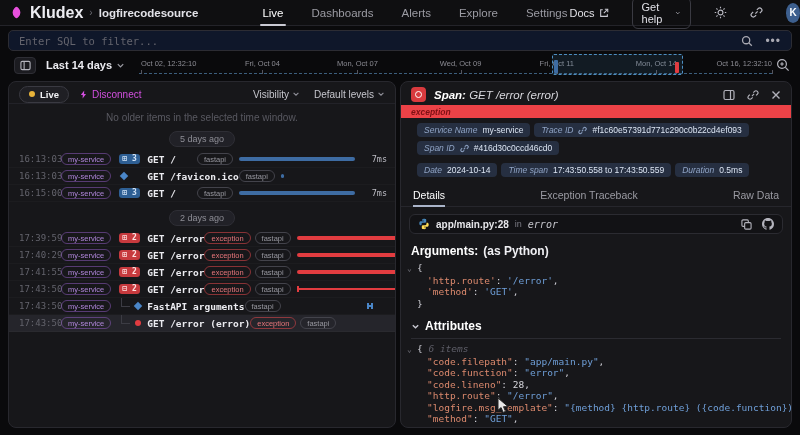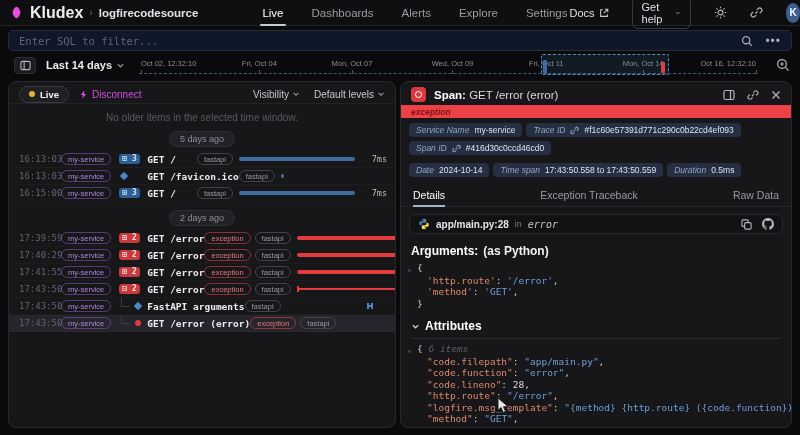--- a/index.html
+++ b/index.html
@@ -27,21 +27,21 @@
   .sqlbar input { flex:1; background:transparent; border:none; outline:none; color:#c9c9d0; font-family:"DejaVu Sans Mono", monospace; font-size:10.5px; }
   .sqlbar input::placeholder { color:#64646d; }
   .sql-icons { display:flex; align-items:center; gap:12px; color:#a9a9b2; }
   .dots { font-size:12px; letter-spacing:1px; color:#a9a9b2; line-height:0; }
 
   
   .timebar { margin:4px 8px 0; height:20px; display:flex; align-items:center; }
   .panel-toggle { width:22px; height:17px; background:#1b1b20; border:1px solid #2e2e35; border-radius:4px; display:flex; align-items:center; justify-content:center; color:#b5b5be; margin-left:6px; flex:none; }
   .range-dd { display:flex; align-items:center; gap:4px; font-size:11px; font-weight:bold; color:#ececf1; margin:0 14px 0 10px; flex:none; }
   .range-dd svg { color:#9a9aa3; }
-  .strip { position:relative; flex:1; height:20px; margin-right:20px; }
+  .strip { position:relative; flex:1; height:20px; margin-right:4px; }
   .strip-base { position:absolute; left:0; right:0; bottom:1px; border-bottom:1px dashed #3c5e7c; }
   .tick { position:absolute; bottom:7px; font-size:7.5px; color:#8b8b93; white-space:nowrap; transform:translateX(-50%); }
   .tick.first { transform:none; }
   .tick.last { transform:translateX(-100%); }
   .tickmark { position:absolute; bottom:1px; width:1px; height:4px; background:#55555e; }
   .selection { position:absolute; top:-1px; bottom:0; border:1px dashed #4d8fc2; background:rgba(77,143,194,0.13); border-radius:2px; }
   .histbar { position:absolute; bottom:2px; width:4px; border-radius:1px; }
   .histbar.blue { background:#3e6ca3; height:13px; }
   .histbar.red { background:#e23c40; height:11px; }
   .zoom-btn { color:#b5b5be; flex:none; margin-right:2px; display:flex; }
@@ -84,28 +84,28 @@
   .t-bar { flex:none; width:118px; margin-left:6px; position:relative; height:8px; }
   .bar { position:absolute; top:2px; height:4px; border-radius:2px; }
   .bar.solid.blue { background:#3e6ca3; }
   .bar.solid.red { background:#e23c40; }
   .bar.whisker { top:1px; height:6px; border-radius:0; border-left:2px solid currentColor; border-right:2px solid currentColor; background:linear-gradient(currentColor,currentColor) center/100% 2px no-repeat; }
   .bar.whisker.blue { color:#4a86c8; }
   .bar.whisker.red { color:#e23c40; }
   .t-dur { flex:none; width:30px; text-align:right; font-size:8.5px; color:#bcbcc4; font-family:"DejaVu Sans Mono", monospace; }
 
   
-  .rp-head { height:21px; display:flex; align-items:center; padding:0 10px; margin-top:2px; }
+  .rp-head { height:21px; display:flex; align-items:center; padding:0 10px; margin-top:2px;font-style:italic; }
   .span-icon { width:15px; height:15px; border-radius:4px; background:#d83a3e; display:flex; align-items:center; justify-content:center; margin-right:8px; flex:none; }
   .span-icon .ring { width:7px; height:7px; border:1.5px solid #ffffff; border-radius:50%; }
   .rp-title { font-size:11.5px; color:#d8d8de; white-space:nowrap; overflow:hidden; }
   .rp-title b { color:#ffffff; }
   .rp-head-icons { margin-left:auto; display:flex; gap:12px; color:#b2b2bb; align-items:center; }
   .banner { background:#ec4247; color:#7d1014; font-size:8.5px; font-style:italic; font-weight:bold; padding:1.5px 10px; }
-  .chips { padding:5px 8px 0; display:flex; flex-wrap:wrap; gap:4px; }
+  .chips { padding:5px 8px 0; display:flex; flex-wrap:wrap; gap:4px;margin-left:8px; }
   .chip { background:#262f41; border-radius:4px; padding:2px 7px; font-size:8.5px; display:flex; align-items:center; gap:5px; }
   .chip .cl { font-style:italic; color:#90a4c5; }
   .chip .cv { color:#dce5f3; }
   .chip svg { color:#8fa3c4; }
   .rp-tabs { display:flex; gap:18px; padding:8px 12px 0; border-bottom:1px solid #26262c;justify-content:space-between; }
   .rp-tab { font-size:10.5px; color:#9a9aa2; padding-bottom:5px; position:relative; }
   .rp-tab.active { color:#ffffff; }
   .rp-tab.active::after { content:''; position:absolute; left:0; right:0; bottom:-1px; height:2px; background:#aab4c9; }
   .codebar { margin:7px 8px 0; background:#121215; border:1px solid #2b2b31; border-radius:6px; height:20px; display:flex; align-items:center; padding:0 8px; gap:6px; }
   .codebar .file { font-size:10px; font-weight:bold; color:#e6e6ea; }

